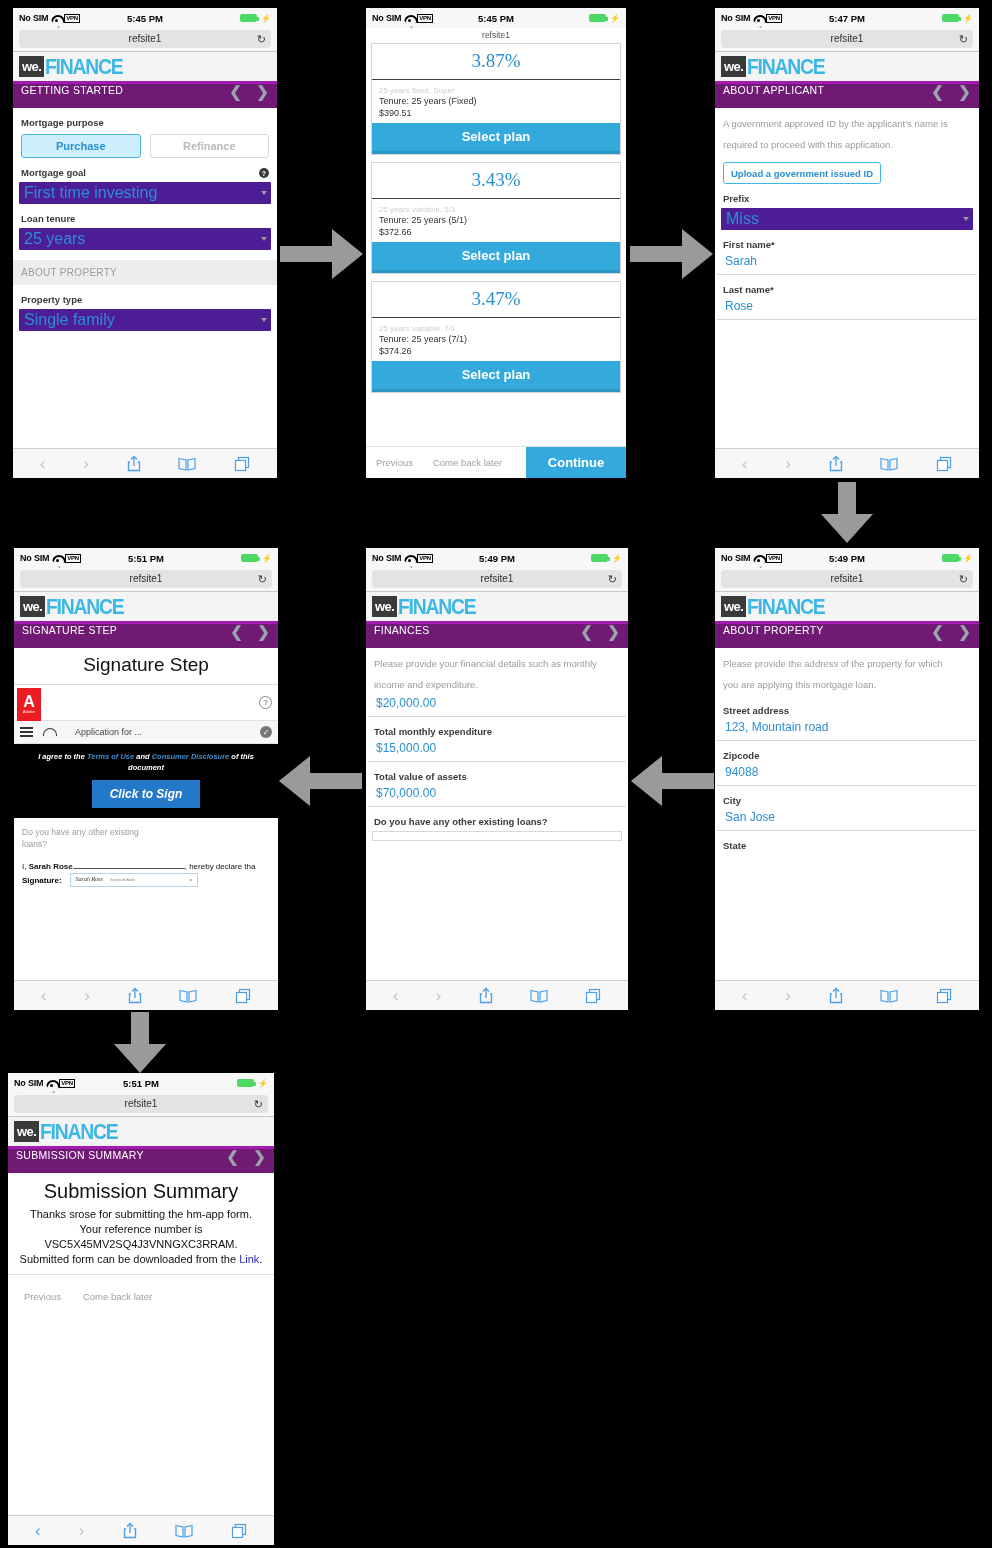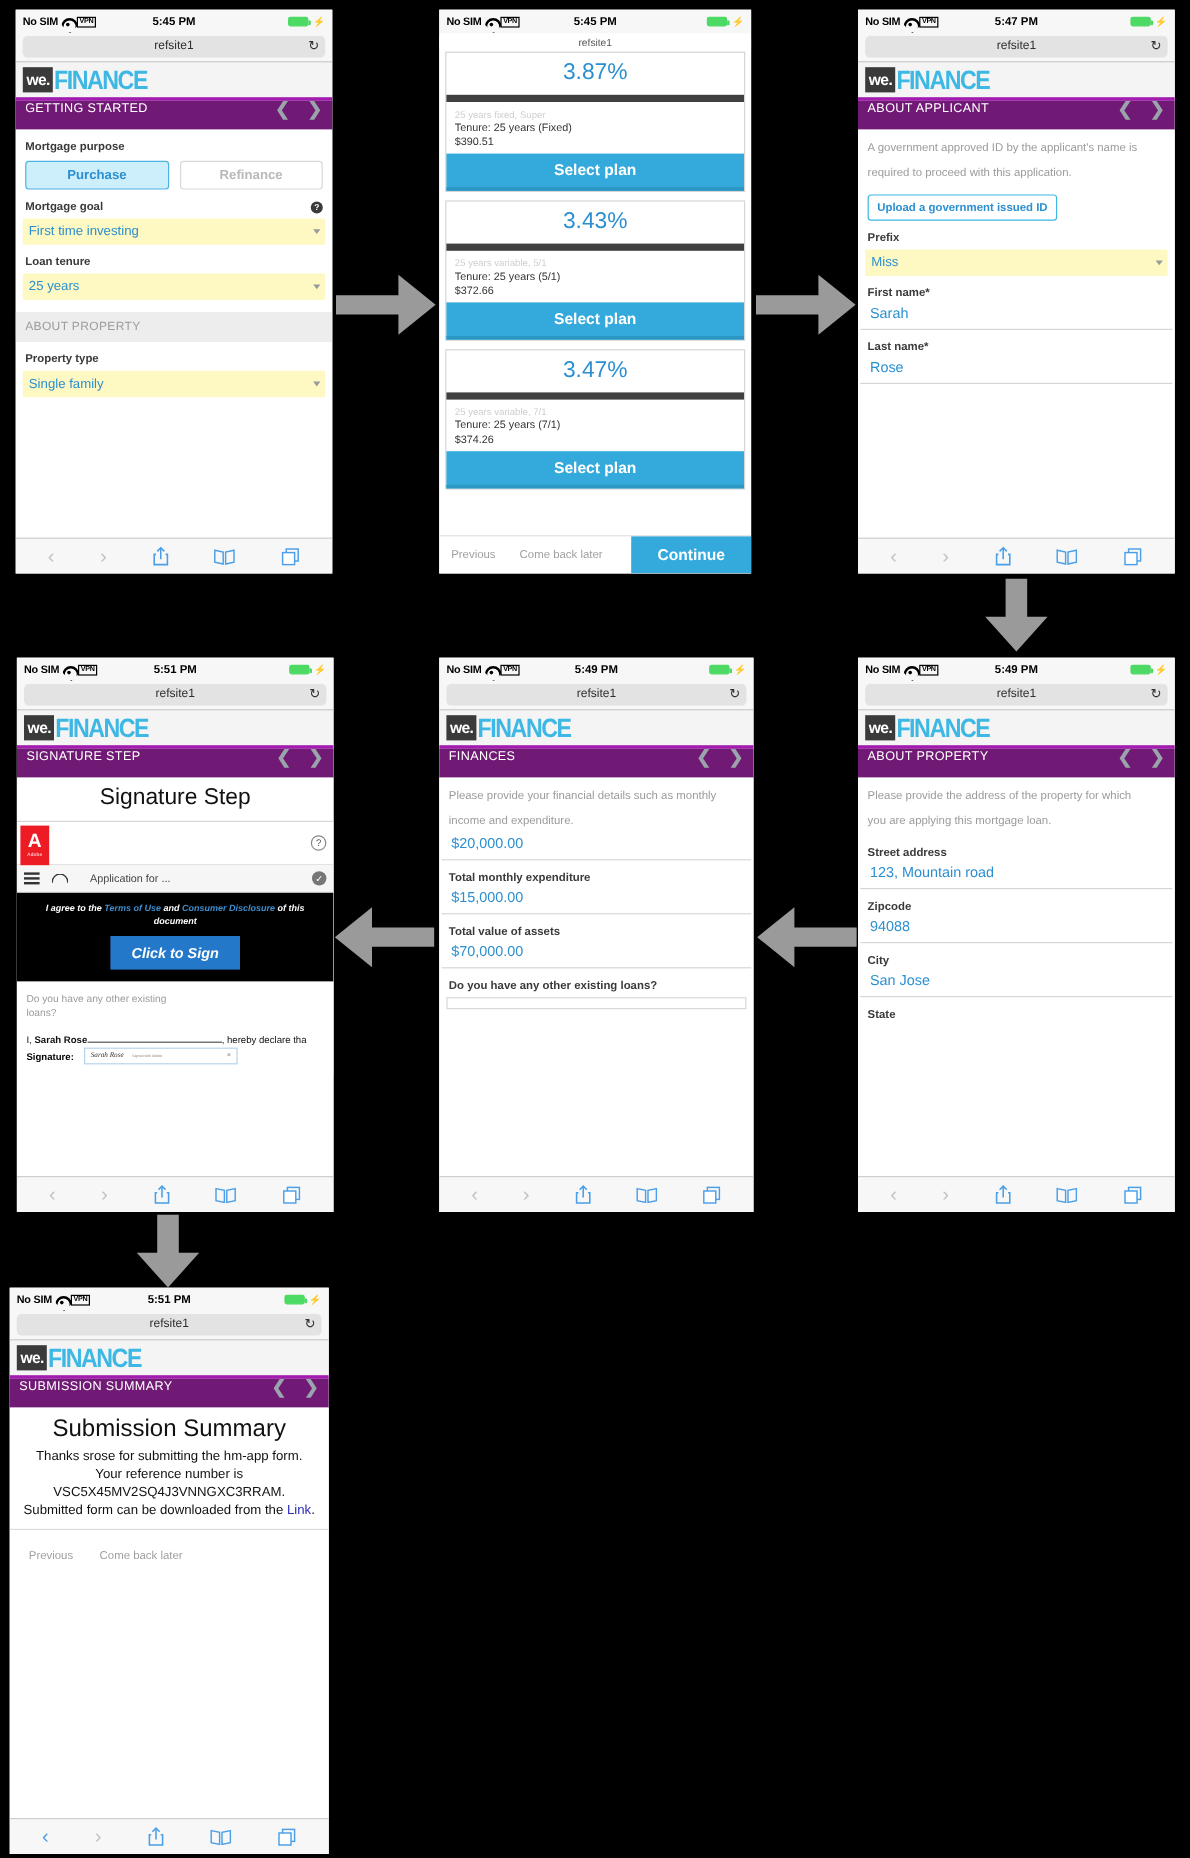--- a/index.html
+++ b/index.html
@@ -117,23 +117,23 @@
   }
   .fieldlabel {
     font-size:9.5px; font-weight:700; color:#3a3a3a;
     padding: 9px 8px 4px;
   }
   .fieldvalue {
     font-size:12px; color:#2b8fd0; padding: 0 8px 6px;
     border-bottom:1px solid #d6d6d6; margin:0 2px;
   }
   .selectbox {
-    margin: 0 6px; background:#fef9c3; height:22px; border-radius:1px;
+    margin: 0 6px; background:#4c1d95; height:22px; border-radius:1px;
     display:flex; align-items:center; padding:0 5px;
-    font-size:11px; color:#2b8fd0; position:relative;
+    font-size:16px; color:#2b8fd0; position:relative;
   }
   .selectbox .caret {
     position:absolute; right:4px; top:50%; transform:translateY(-50%);
     width:0;height:0;border-left:3px solid transparent;border-right:3px solid transparent;
     border-top:4px solid #9a9a9a;
   }
   .seg-row { display:flex; gap:9px; padding: 2px 8px 0; }
   .seg {
     flex:1; height:24px; border-radius:3px;
     display:flex;align-items:center;justify-content:center;
@@ -156,21 +156,21 @@
     margin: 6px 8px 0; border:1px solid #3db7e4; border-radius:3px;
     height:22px; display:inline-flex; align-items:center; padding:0 7px;
     color:#2b8fd0; font-size:9.5px; font-weight:700;
   }
 
   
   .planwrap { padding: 3px 5px 0; }
   .plancard { border:1px solid #d5d5d5; margin-bottom:7px; background:#fff; }
   .plan-rate {
     text-align:center; font-size:19px; color:#2b8fd0;
-    padding:6px 0 7px; border-bottom:6px solid #404040;
+    padding:6px 0 7px; border-bottom:1px solid #404040;font-family:Liberation Serif, serif;
   }
   .plan-sub { font-size:8px; color:#cfcfcf; padding:6px 7px 1px; }
   .plan-ten { font-size:9px; color:#333; padding:0 7px 2px; }
   .plan-pri { font-size:9px; color:#333; padding:0 7px 5px; }
   .plan-btn {
     background:#34aadc; color:#fff; text-align:center;
     font-size:13px; font-weight:700; padding:6px 0 7px;
     border-bottom:3px solid #2d97c4;
   }
   .footbar {

